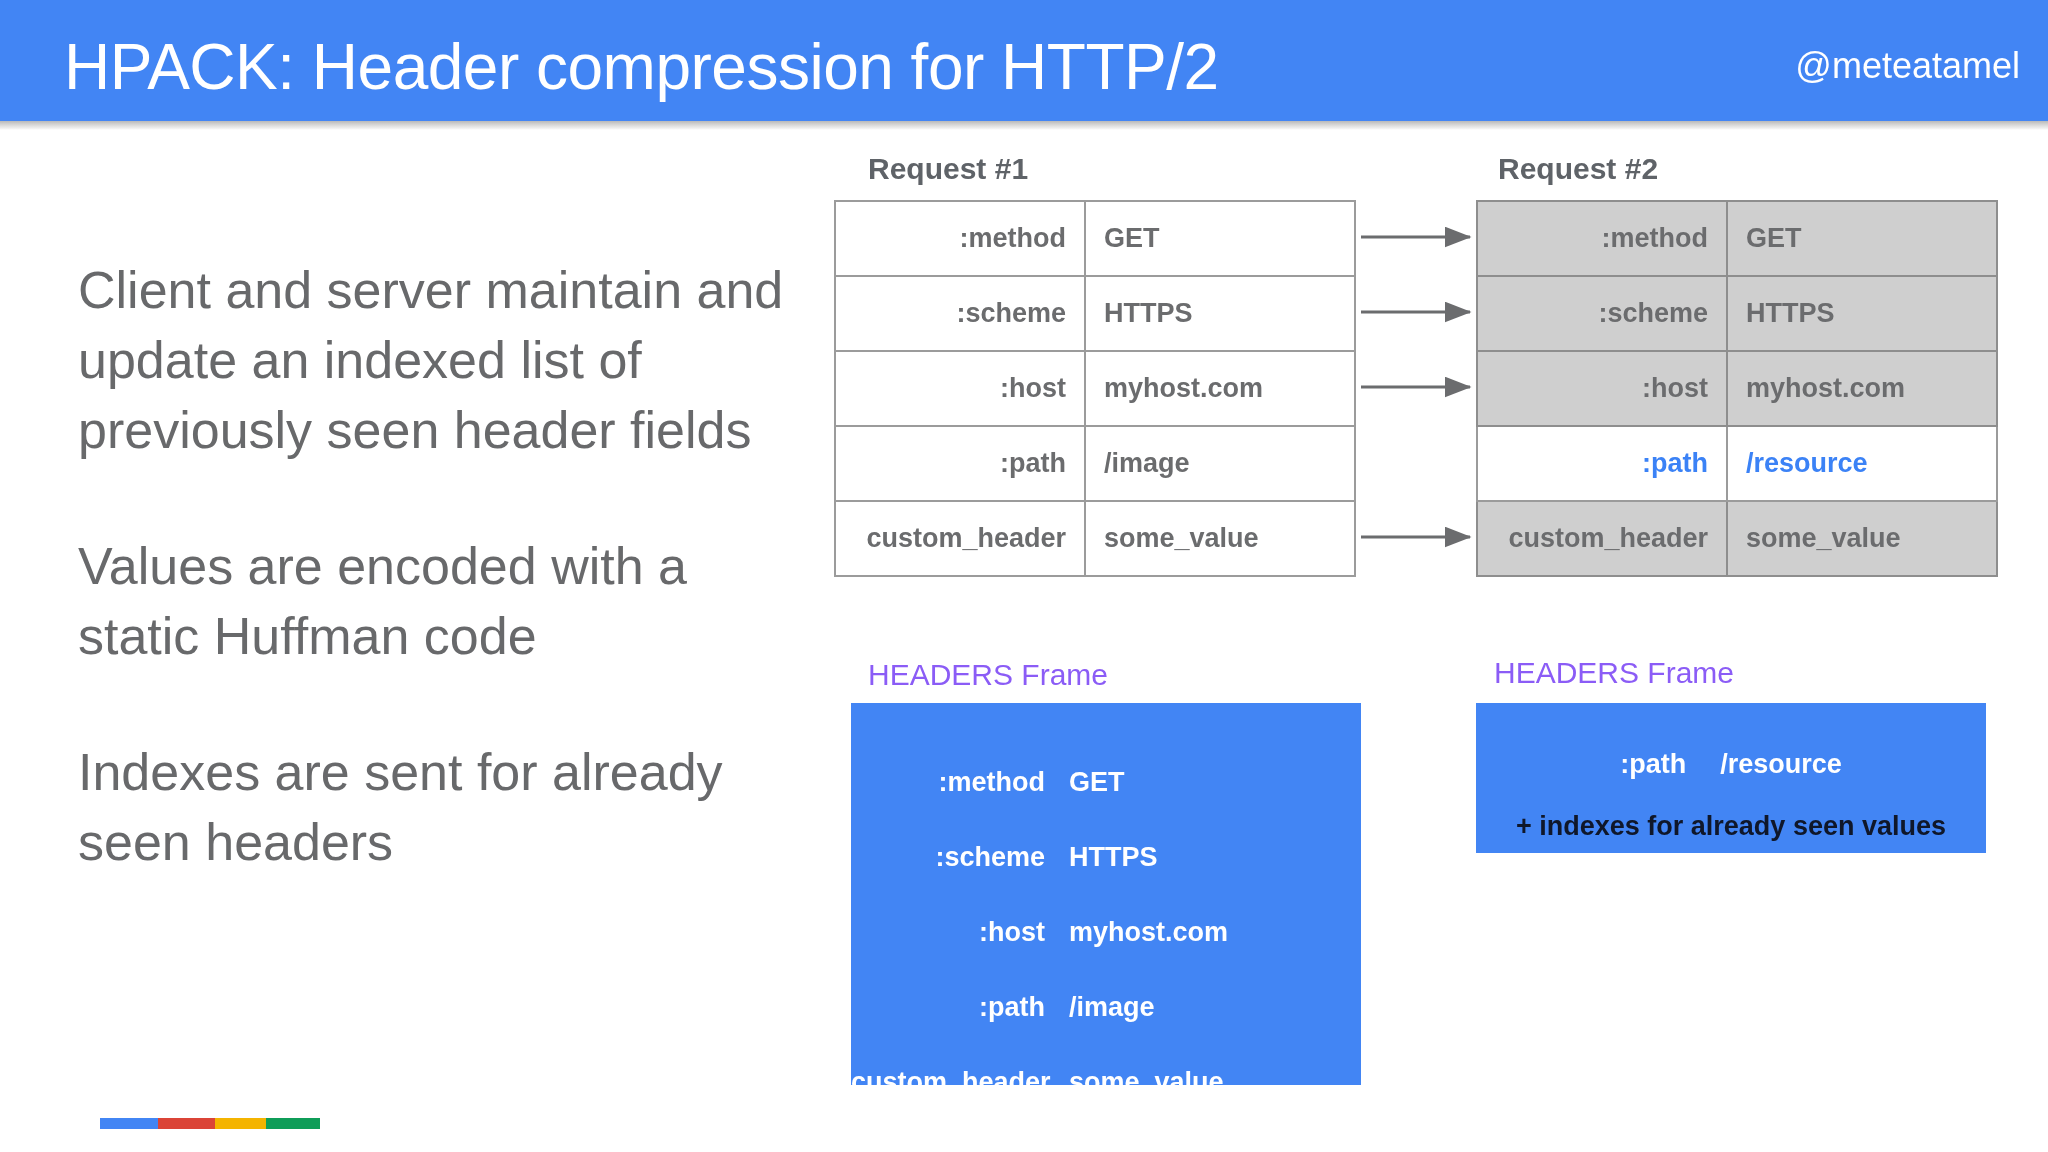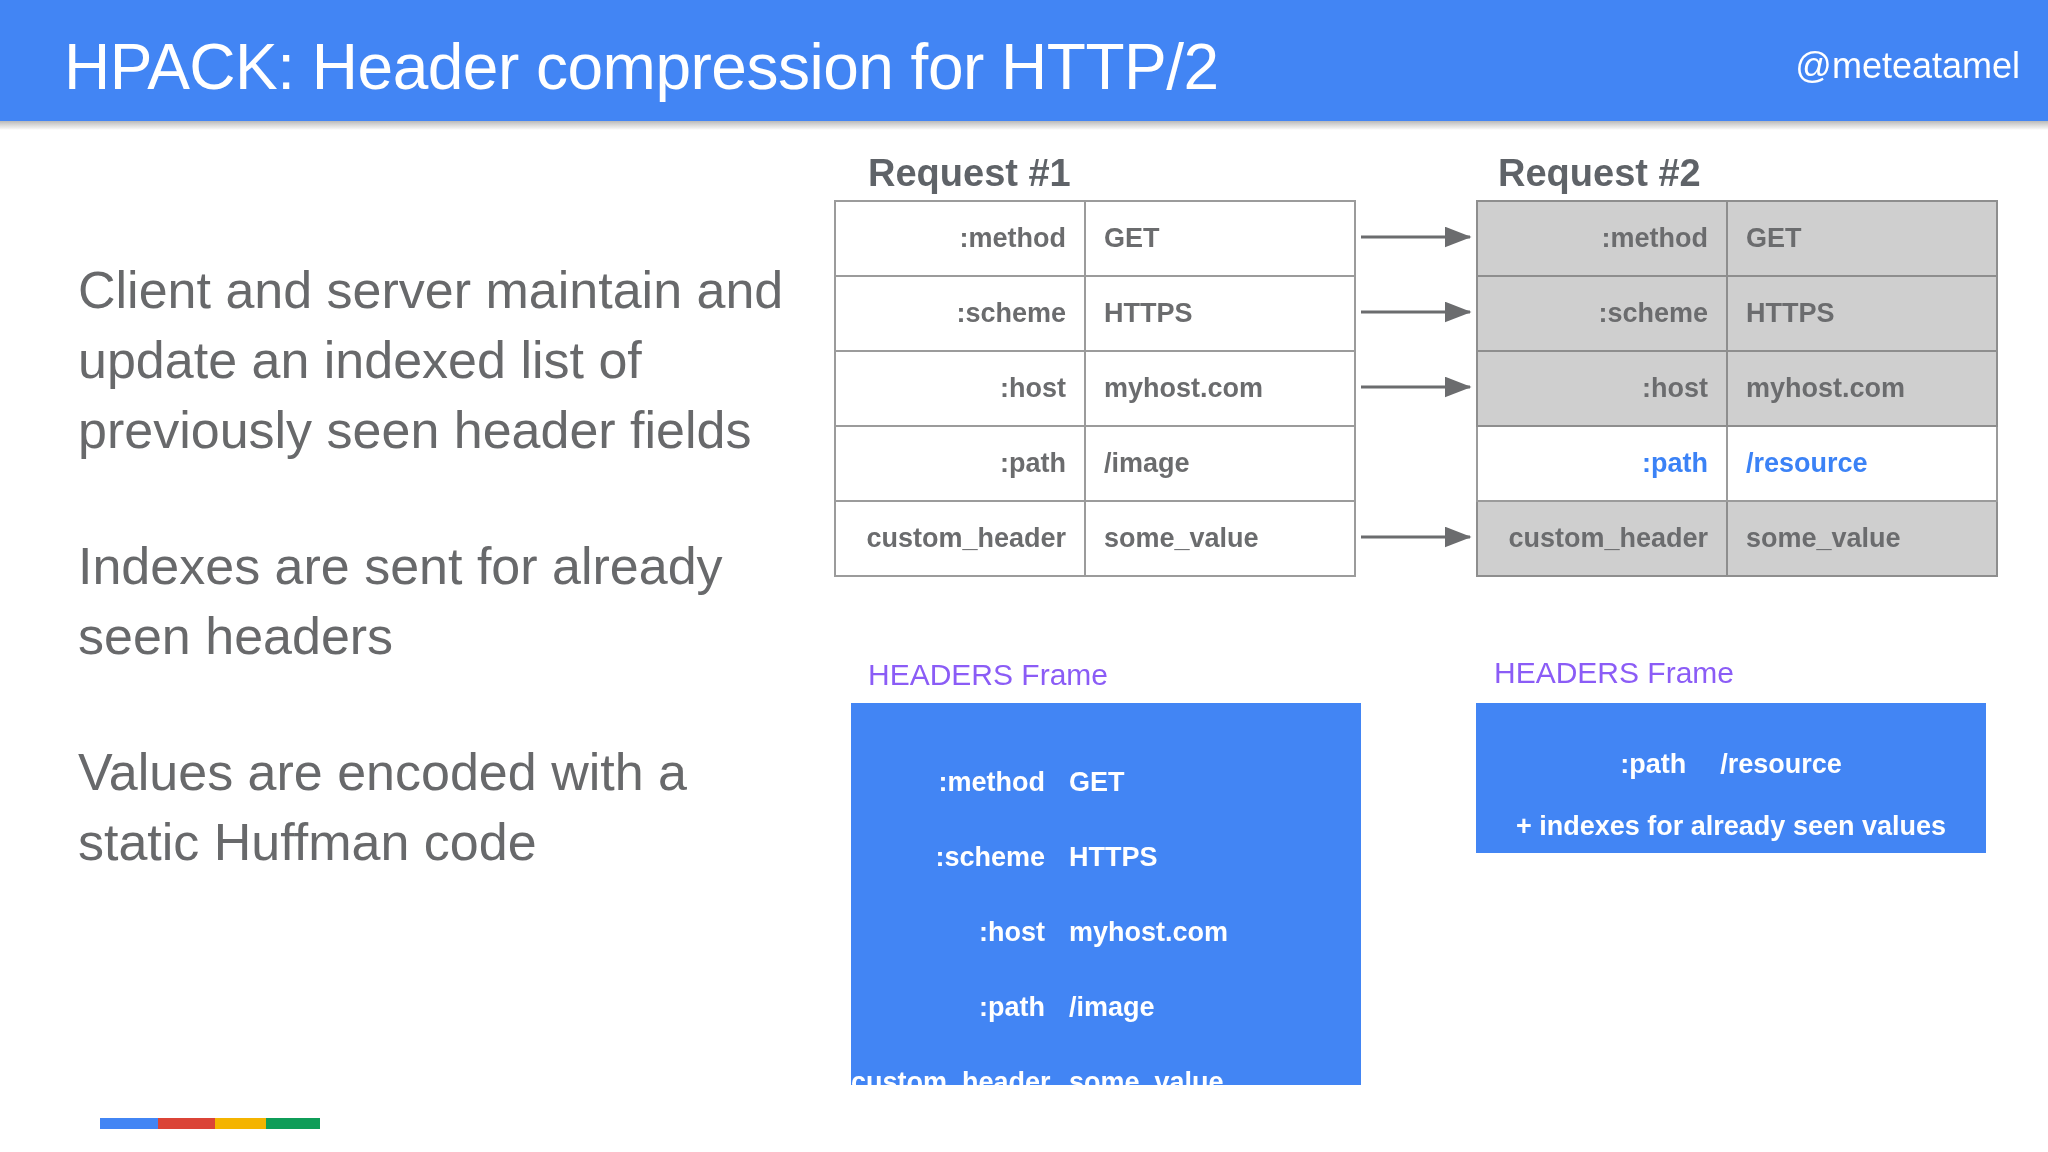--- a/index.html
+++ b/index.html
@@ -57,21 +57,21 @@
     line-height: 70px;
     color: #68696b;
     font-weight: 400;
     margin-bottom: 66px;
   }
   .bullet:last-child { margin-bottom: 0; }
 
   
   .req-label {
     position: absolute;
-    font-size: 38px;
+    font-size: 30px;
     font-weight: bold;
     color: #5f6368;
     white-space: nowrap;
   }
   .tbl {
     position: absolute;
     border-collapse: collapse;
     table-layout: fixed;
   }
   .tbl td {
@@ -109,21 +109,21 @@
     align-items: center;
     font-size: 27px;
     font-weight: bold;
     color: #ffffff;
   }
   .hf-row .k { width: 218px; text-align: right; padding-right: 24px; }
   .hf-row .v { text-align: left; }
   .hf-note {
     font-size: 27px;
     font-weight: bold;
-    color: #ffffff;
+    color: #0f172a;
     text-align: center;
     width: 100%;
   }
   .hf-line2 { justify-content: center; }
   .hf-line2 .k { width: auto; padding-right: 34px; text-align: right; }
 
   
   .gbar { position: absolute; left: 100px; top: 1118px; width: 220px; height: 11px; display: flex; }
   .gbar i { height: 11px; display: block; }
   .gbar .b1 { width: 63px; background: #4285f4; }
@@ -144,22 +144,22 @@
 
 <div class="slide">
 
   <div class="header-bar"></div>
   <div class="header-shadow"></div>
   <div class="slide-title">HPACK: Header compression for HTTP/2</div>
   <div class="handle">@meteatamel</div>
 
   <div class="bullets">
     <div class="bullet">Client and server maintain and update an indexed list of previously seen header fields</div>
+    <div class="bullet">Values are encoded with a static Huffman code</div>
     <div class="bullet">Indexes are sent for already seen headers</div>
-    <div class="bullet">Values are encoded with a static Huffman code</div>
   </div>
 
   <div class="req-label" style="left:868px; top:152px;">Request #1</div>
   <table class="tbl" style="left:834px; top:200px;">
     <tbody>
         <tr class="plain">
       <td class="k">:method</td>
       <td class="v">GET</td>
     </tr>
     <tr class="plain">

